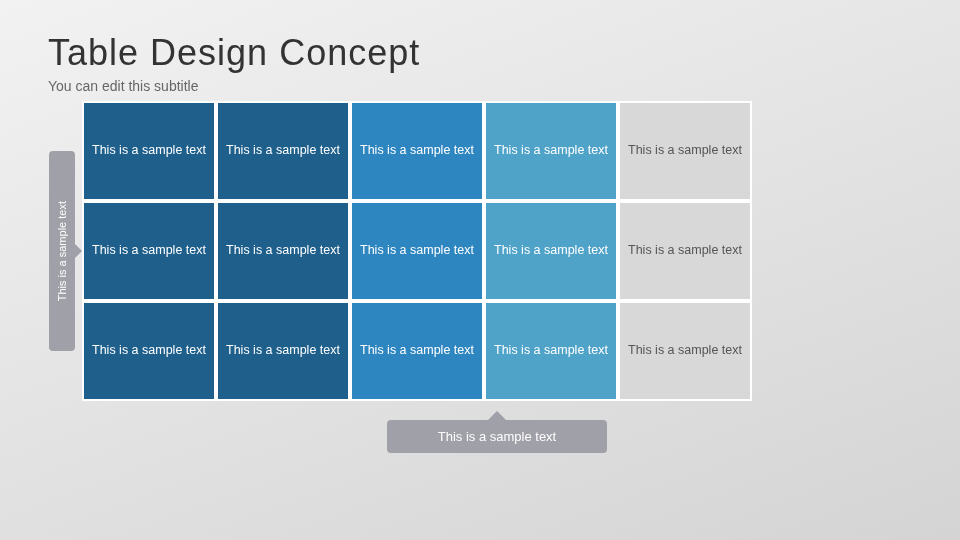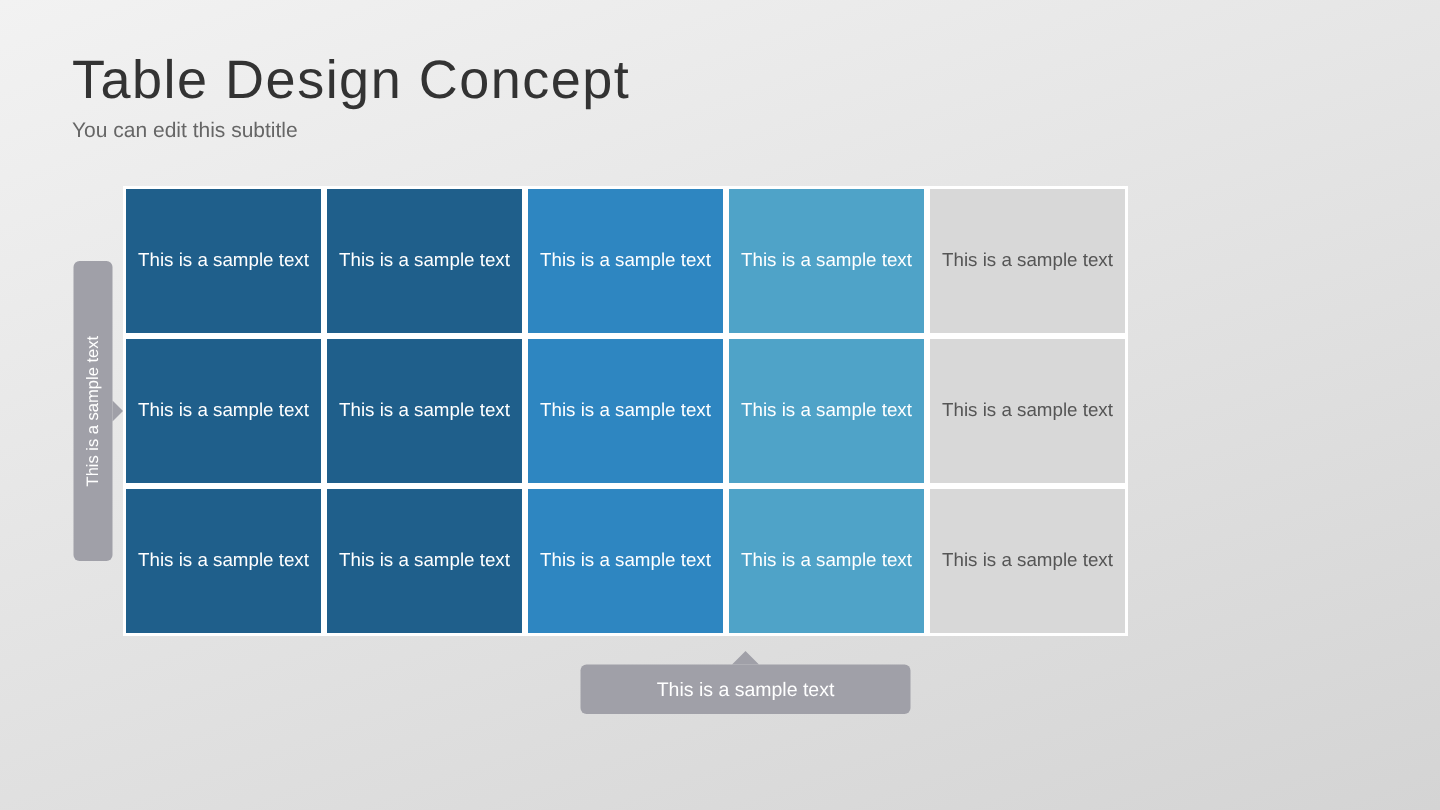--- a/index.html
+++ b/index.html
@@ -27,21 +27,21 @@
       font-size: 36px;
       font-weight: 300;
       color: #333;
       letter-spacing: 1px;
       margin-bottom: 4px;
     }
 
     .subtitle {
       font-size: 14px;
       color: #666;
-      margin-bottom: 30px;
+      margin-bottom: 7px;
     }
 
     .table-area {
       display: flex;
       flex-direction: row;
       align-items: center;
       gap: 0;
     }
 
     

